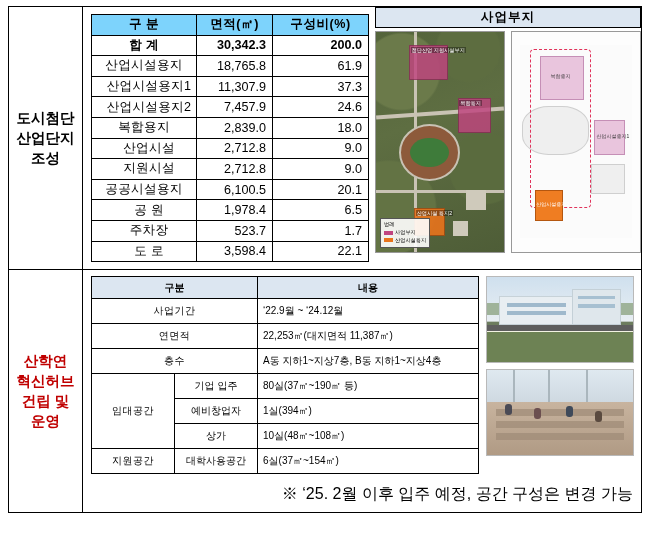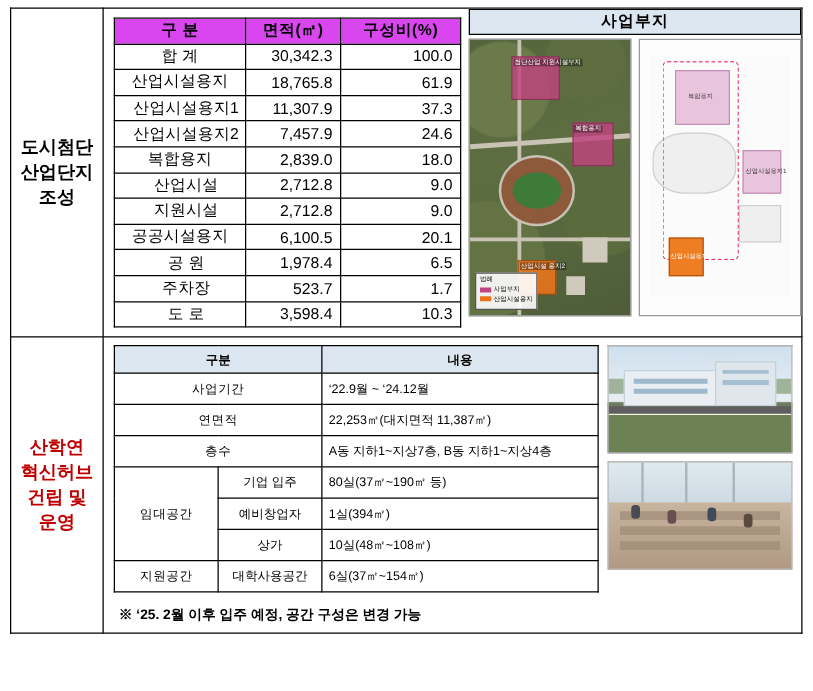--- a/index.html
+++ b/index.html
@@ -45,26 +45,26 @@
   }
   .t1 th, .t1 td {
     border: 1px solid #000;
     height: 20.6px;
     padding: 0 4px;
     text-align: center;
     white-space: nowrap;
     overflow: hidden;
   }
   .t1 thead th {
-    background: #d946ef;
+    background: #7dd3fc;
     font-weight: bold;
     letter-spacing: .5px;
   }
   .t1 td.num { text-align: right; padding-right: 6px; }
-  .t1 tr.total td { font-weight: normal; }
+  .t1 tr.total td { font-weight: bold; }
   .t1 td.name { letter-spacing: .3px; }
   .t1 .indent1 { padding-left: 14px; }
   .sitemap-head {
     background: #dce6f1;
     border: 1px solid #000;
     text-align: center;
     font-weight: bold;
     font-size: 12.6px;
     height: 20.6px;
     line-height: 19px;
@@ -141,21 +141,21 @@
   .sec2-right {
     flex:1; display:flex; flex-direction:column; gap:6px; padding-left:7px;
   }
   .render {
     border:1px solid #b9b9b9; position:relative; overflow:hidden; height:87px;
   }
   .render.top { background: linear-gradient(#cfe0ee 0%, #e8eef3 52%, #6d7d5f 53%, #5d6e50 100%); }
   .render.bottom { background: linear-gradient(#dbe6ee 0%, #cdd6dd 45%, #b7a99c 100%); }
   .render .r-el { position:absolute; }
   .note {
-    padding:6px 8px 7px 12px; font-size:11px; font-weight:bold;
+    padding:6px 8px 7px 12px; font-size:16px; font-weight:normal;text-align:right;
   }
   .sec2-cell { padding:0; }
 </style>
 </head>
 <body>
 
 <div id="page">
   <table class="outer">
     <tbody>
 
@@ -173,21 +173,21 @@
                   <tr>
                     <th>구 분</th>
                     <th style="width:76px">면적(㎡)</th>
                     <th style="width:96px">구성비(%)</th>
                   </tr>
                 </thead>
                 <tbody>
                   <tr class="total">
                     <td class="name">합 계</td>
                     <td class="num">30,342.3</td>
-                    <td class="num">100.0</td>
+                    <td class="num">200.0</td>
                   </tr>
                   <tr>
                     <td class="name">산업시설용지</td>
                     <td class="num">18,765.8</td>
                     <td class="num">61.9</td>
                   </tr>
                   <tr>
                     <td class="name indent1">산업시설용지1</td>
                     <td class="num">11,307.9</td>
                     <td class="num">37.3</td>
@@ -223,21 +223,21 @@
                     <td class="num">6.5</td>
                   </tr>
                   <tr>
                     <td class="name indent1">주차장</td>
                     <td class="num">523.7</td>
                     <td class="num">1.7</td>
                   </tr>
                   <tr>
                     <td class="name indent1">도 로</td>
                     <td class="num">3,598.4</td>
-                    <td class="num">10.3</td>
+                    <td class="num">22.1</td>
                   </tr>
                 </tbody>
               </table>
             </div>
 
             <div class="sec1-right">
               <div class="sitemap-head">사업부지</div>
               <div class="imgs">
 
                 <div class="photo">

